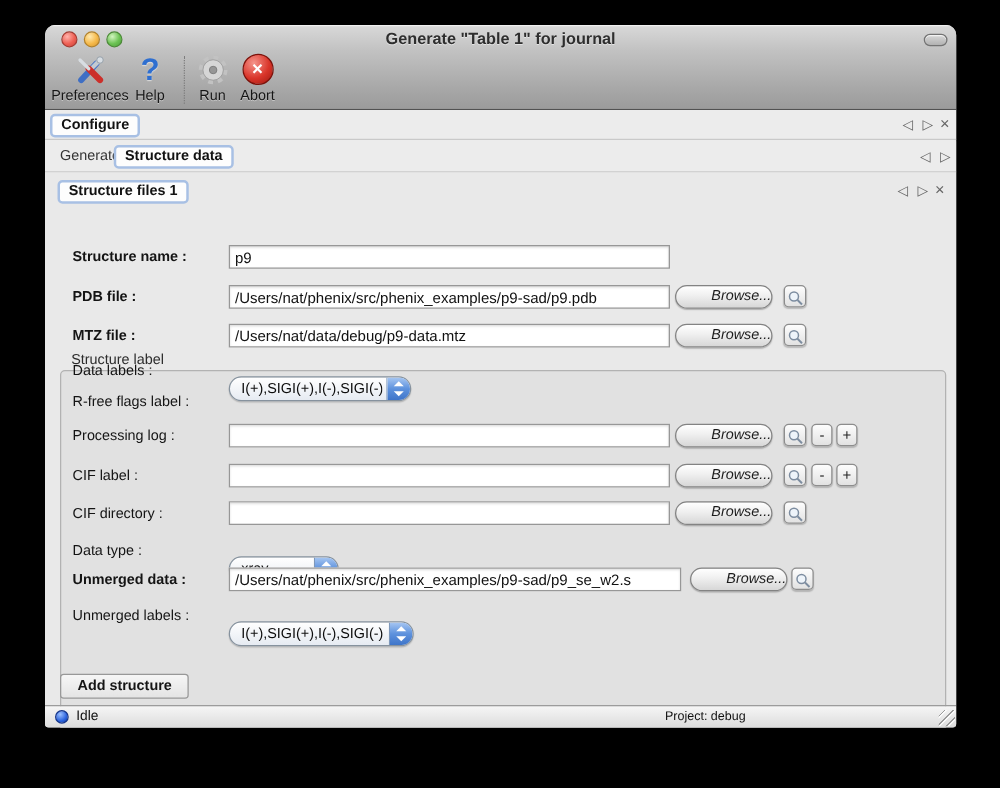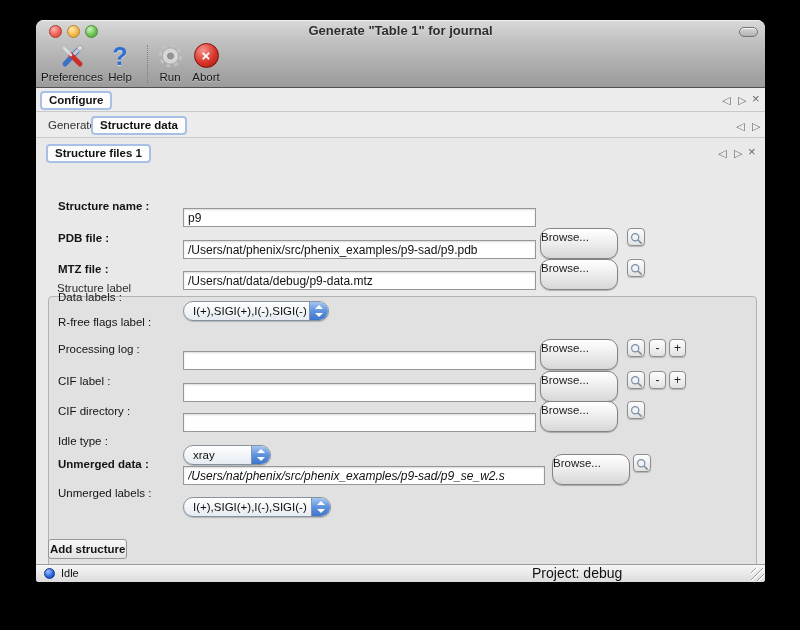--- a/index.html
+++ b/index.html
@@ -49,26 +49,26 @@
   
   .grouplabel{position:absolute;left:21px;top:144px;font-size:11.5px;color:#2c2c2c;}
   .groupbox{position:absolute;left:12px;top:158px;width:709px;height:353px;
     background:#e1e1e1;border:1px solid #b2b2b2;border-radius:4px;}
 
   .row{position:absolute;left:0;width:729px;height:20px;}
   .flabel{position:absolute;left:22px;top:0;font-size:11.5px;color:#141414;line-height:20px;white-space:nowrap;}
   .bold{font-weight:bold;}
   .ftext{position:absolute;left:147px;top:0;width:353px;height:19px;border:1px solid #979797;
     background:#fff;font-size:12px;color:#111;padding:0 4px;outline:none;
-    box-shadow:inset 0 1px 2px rgba(0,0,0,.15);margin-top:12px;}
-  .wide{width:362px;font-style:italic;}
-  .browse{position:absolute;left:504px;top:0;width:78px;height:31px;border-radius:10px;
+    box-shadow:inset 0 1px 2px rgba(0,0,0,.15);}
+  .wide{width:362px;}
+  .browse{position:absolute;left:504px;top:0;width:78px;height:19px;border-radius:10px;
     border:1px solid #838383;background:linear-gradient(#ffffff,#efefef 45%,#d7d7d7);
-    font-size:11.5px;color:#1b1b1b;text-align:left;line-height:17px;
-    box-shadow:0 1px 1px rgba(0,0,0,.25);cursor:default;}
+    font-size:11.5px;color:#1b1b1b;text-align:right;line-height:17px;
+    box-shadow:0 1px 1px rgba(0,0,0,.25);cursor:default;font-style:italic;}
   .browse2{left:516px;}
   .sqbtn{position:absolute;top:0;width:18px;height:18px;border-radius:4px;
     border:1px solid #8d8d8d;background:linear-gradient(#fdfdfd,#e2e2e2);
     text-align:center;font-size:12px;line-height:16px;color:#222;
     box-shadow:0 1px 1px rgba(0,0,0,.2);cursor:default;padding:0;}
   .mag{left:591px;}  .mag2{left:597px;}
   .minusb{left:613px;width:17px;} .plusb{left:633px;width:17px;}
   .magsvg{display:block;margin:2px auto 0;}
 
   .popup{position:absolute;left:147px;top:0;height:20px;border-radius:10px;
@@ -76,29 +76,29 @@
     box-shadow:0 1px 1px rgba(0,0,0,.2);cursor:default;margin-top:14px;}
   .poptext{position:absolute;left:9px;top:0;right:22px;font-size:11.5px;color:#0d0d0d;
     line-height:18px;white-space:nowrap;overflow:hidden;}
   .popcap{position:absolute;right:0;top:0;width:19px;height:18px;border-radius:0 10px 10px 0;
     background:linear-gradient(#a6c6f2,#5e92dd 50%,#3f75c9);border-left:1px solid #7d97ba;}
   .arrup,.arrdn{position:absolute;left:5px;width:0;height:0;border-left:4px solid transparent;border-right:4px solid transparent;}
   .arrup{top:3px;border-bottom:4px solid #fff;}
   .arrdn{bottom:3px;border-top:4px solid #fff;}
 
   
-  .addbtn{position:absolute;left:12px;top:519px;height:20px;padding:0 1px;
+  .addbtn{position:absolute;left:12px;top:519px;height:20px;padding:0 13px;
     border:1px solid #989898;border-radius:3px;background:linear-gradient(#f6f6f6,#e4e4e4);
     font-size:11.5px;font-weight:bold;color:#151515;line-height:18px;cursor:default;}
   .statusbar{position:absolute;left:0;top:544px;width:100%;height:18px;
     background:linear-gradient(#f6f6f6,#dcdcdc);border-top:1px solid #9c9c9c;}
   .statusdot{position:absolute;left:8px;top:3px;width:11px;height:11px;border-radius:50%;
     background:radial-gradient(circle at 35% 28%,#9cc0ff,#2a62dd 60%,#123a9e);border:1px solid #16368b;}
   .statustext{position:absolute;left:25px;top:0;font-size:11px;color:#111;line-height:17px;}
-  .projecttext{position:absolute;left:496px;top:0;font-size:14px;color:#111;line-height:17px;}
+  .projecttext{position:absolute;left:496px;top:0;font-size:10px;color:#111;line-height:17px;}
   .grip{position:absolute;right:1px;bottom:1px;width:13px;height:13px;
     background:repeating-linear-gradient(135deg,transparent 0 3px,#9a9a9a 3px 4px,rgba(255,255,255,.8) 4px 5px);}
 </style>
 </head>
 <body>
 
 <div class="stage">
   <div class="window">
 
     <div class="header">
@@ -246,21 +246,21 @@
         <div class="browse">Browse...</div>
         <button class="sqbtn mag">
           <svg class="magsvg" width="13" height="13" viewBox="0 0 13 13">
               <circle cx="5.2" cy="5.2" r="3.6" fill="#eef4fa" stroke="#7d8da0" stroke-width="1.2"></circle>
               <line x1="8" y1="8" x2="11.6" y2="11.6" stroke="#7d8da0" stroke-width="1.6"></line>
             </svg>
         </button>
       </div>
 
       <div class="row" style="top:293px;">
-        <span class="flabel">Idle type :</span>
+        <span class="flabel">Data type :</span>
         <div class="popup" style="width:88px;">
           <span class="poptext">xray</span>
           <span class="popcap">
               <span class="arrup"></span>
               <span class="arrdn"></span>
             </span>
         </div>
       </div>
 
       <div class="row" style="top:316px;">

